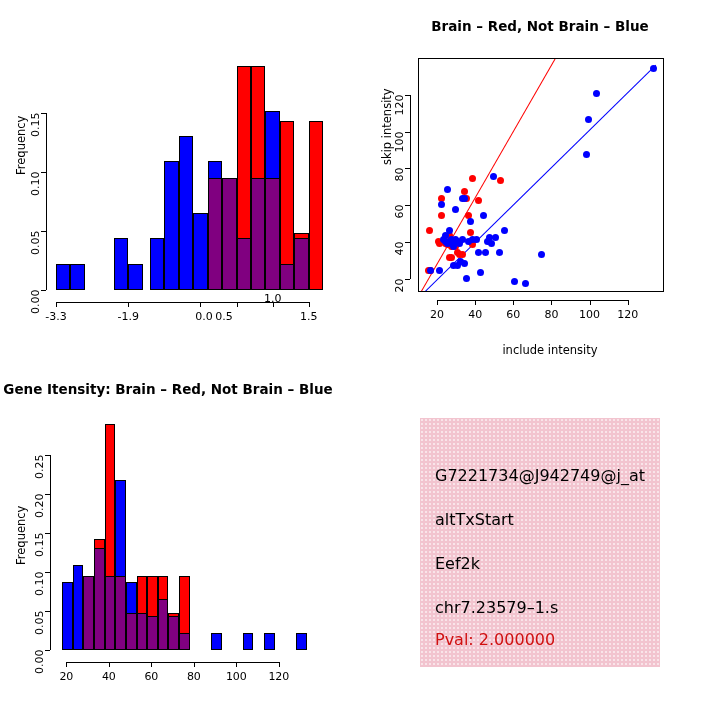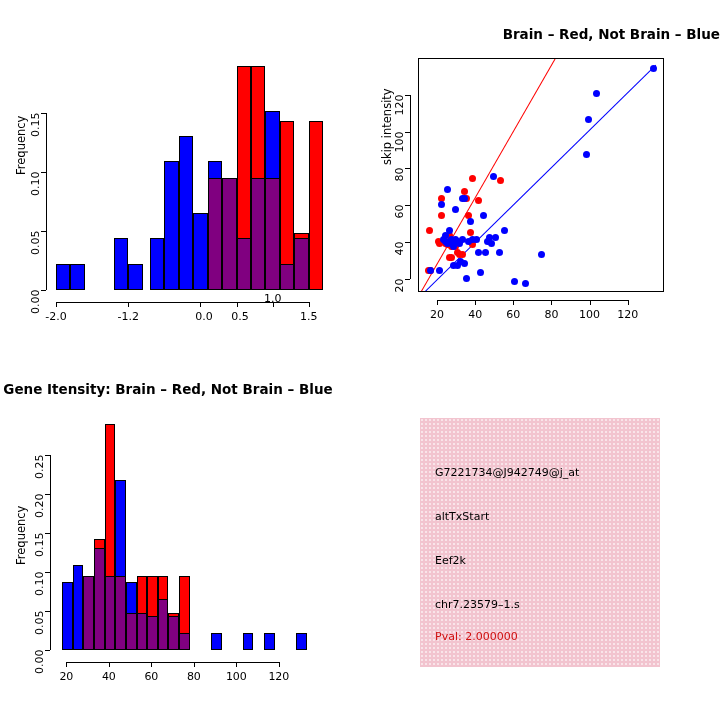--- a/index.html
+++ b/index.html
@@ -39,21 +39,21 @@
   .pt{position:absolute;width:7px;height:7px;border-radius:50%;margin:-3.5px 0 0 -3.5px;}
   .pt.blue{background:#0000ff;}
   .pt.red{background:#ff0000;}
   .fitline{position:absolute;height:0;border-top:1.2px solid;transform-origin:0 0;}
 
   
   .infopanel{position:absolute;background:#f2c4cf;}
   .infopanel::before{content:"";position:absolute;inset:0;
      background-image:radial-gradient(#ffffff 1px, transparent 1.2px);
      background-size:4px 4px;opacity:.55;}
-  .infoline{position:absolute;font-size:11px;white-space:nowrap;z-index:2;}
+  .infoline{position:absolute;font-size:16px;white-space:nowrap;z-index:2;}
   .infoline.pval{color:#d01010;}
 </style>
 </head>
 <body>
 
 <div class="figure">
 
   <div class="panel" id="p1" style="left:0;top:0;width:360px;height:360px;">
 
 
@@ -82,49 +82,50 @@
         <div class="bar red" style="left:223.8888888888889px;bottom:0;width:14.4444444444444px;height:168.66666666666666px;"></div>
         <div class="bar purple" style="left:223.8888888888889px;bottom:0;width:14.4444444444444px;height:25.948717948717945px;"></div>
         <div class="bar red" style="left:238.33333333333331px;bottom:0;width:14.444444444444457px;height:56.61538461538461px;"></div>
         <div class="bar purple" style="left:238.33333333333331px;bottom:0;width:14.444444444444457px;height:51.89743589743589px;"></div>
         <div class="bar red" style="left:252.77777777777777px;bottom:0;width:14.444444444444457px;height:168.66666666666666px;"></div>
       </div>
 
     <div id="p1-axes">
         <div class="axis-line" style="left:56px;top:302px;width:252.77777777777777px;height:1px;"></div>
         <div class="tickmark" style="left:56px;top:302px;width:1px;height:5px;"></div>
-        <div class="tick-x" style="left:34px;top:310px;width:44px;">-2.0</div>
+        <div class="tick-x" style="left:34px;top:310px;width:44px;">-3.3</div>
         <div class="tickmark" style="left:128.22222222222223px;top:302px;width:1px;height:5px;"></div>
-        <div class="tick-x" style="left:106.22222222222223px;top:310px;width:44px;">-1.2</div>
+        <div class="tick-x" style="left:106.22222222222223px;top:310px;width:44px;">-1.9</div>
         <div class="tickmark" style="left:200.44444444444446px;top:302px;width:1px;height:5px;"></div>
         <div class="tick-x" style="left:182px;top:310px;width:44px;">0.0</div>
         <div class="tickmark" style="left:236.55555555555554px;top:302px;width:1px;height:5px;"></div>
-        <div class="tick-x" style="left:218px;top:310px;width:44px;">0.5</div>
+        <div class="tick-x" style="left:202px;top:310px;width:44px;">0.5</div>
         <div class="tickmark" style="left:272.66666666666663px;top:302px;width:1px;height:5px;"></div>
         <div class="tick-x" style="left:250.66666666666663px;top:292px;width:44px;">1.0</div>
         <div class="tickmark" style="left:308.77777777777777px;top:302px;width:1px;height:5px;"></div>
         <div class="tick-x" style="left:286.77777777777777px;top:310px;width:44px;">1.5</div>
         <div class="axis-line" style="left:46px;top:113.0769230769231px;width:1px;height:176.9230769230769px;"></div>
         <div class="tickmark" style="left:41px;top:290px;width:5px;height:1px;"></div>
         <div class="tick-y" style="left: 35px; top: 283px; width: 44px; text-align: right; transform: rotate(-90deg); transform-origin: 100% 50%; margin-left: -44px;">0.00</div>
         <div class="tickmark" style="left:41px;top:231.02564102564102px;width:5px;height:1px;"></div>
         <div class="tick-y" style="left: 35px; top: 224.026px; width: 44px; text-align: right; transform: rotate(-90deg); transform-origin: 100% 50%; margin-left: -44px;">0.05</div>
         <div class="tickmark" style="left:41px;top:172.05128205128204px;width:5px;height:1px;"></div>
         <div class="tick-y" style="left: 35px; top: 165.051px; width: 44px; text-align: right; transform: rotate(-90deg); transform-origin: 100% 50%; margin-left: -44px;">0.10</div>
         <div class="tickmark" style="left:41px;top:113.0769230769231px;width:5px;height:1px;"></div>
         <div class="tick-y" style="left: 35px; top: 106.077px; width: 44px; text-align: right; transform: rotate(-90deg); transform-origin: 100% 50%; margin-left: -44px;">0.15</div>
       </div>
   </div>
 
   <div class="panel" id="p2" style="left:360px;top:0;width:360px;height:360px;">
 
-    <div class="title" style="top:26px;text-align:right;">Brain – Red, Not Brain – Blue</div>
+    <div class="title" style="top:18px;">Brain – Red, Not Brain – Blue</div>
 
     <div class="ylabel" style="left:20px;top:165px;">skip intensity</div>
 
+    <div class="axlabel" style="left:55px;top:343px;width:270px;">include intensity</div>
 
     <div class="scatterbox" id="p2-box" style="left:58px;top:58px;width:246px;height:234px;">
         <div class="fitline" style="left:1.90625px;top:232px;width:267.6370049269159px;border-top-color:#ff0000;transform:rotate(-60.09413863155498deg);"></div>
         <div class="fitline" style="left:5.71875px;top:232px;width:323.2549620913347px;border-top-color:#0000ff;transform:rotate(-44.47609691907482deg);"></div>
         <div class="pt red" style="left:9.53125px;top:211.74603174603175px;"></div>
         <div class="pt red" style="left:11.4375px;top:211.74603174603175px;"></div>
         <div class="pt red" style="left:10.484375px;top:171.23809523809524px;"></div>
         <div class="pt red" style="left:19.0625px;top:182.28571428571428px;"></div>
         <div class="pt red" style="left:20.96875px;top:184.12698412698413px;"></div>
         <div class="pt red" style="left:22.875px;top:139.93650793650795px;"></div>

